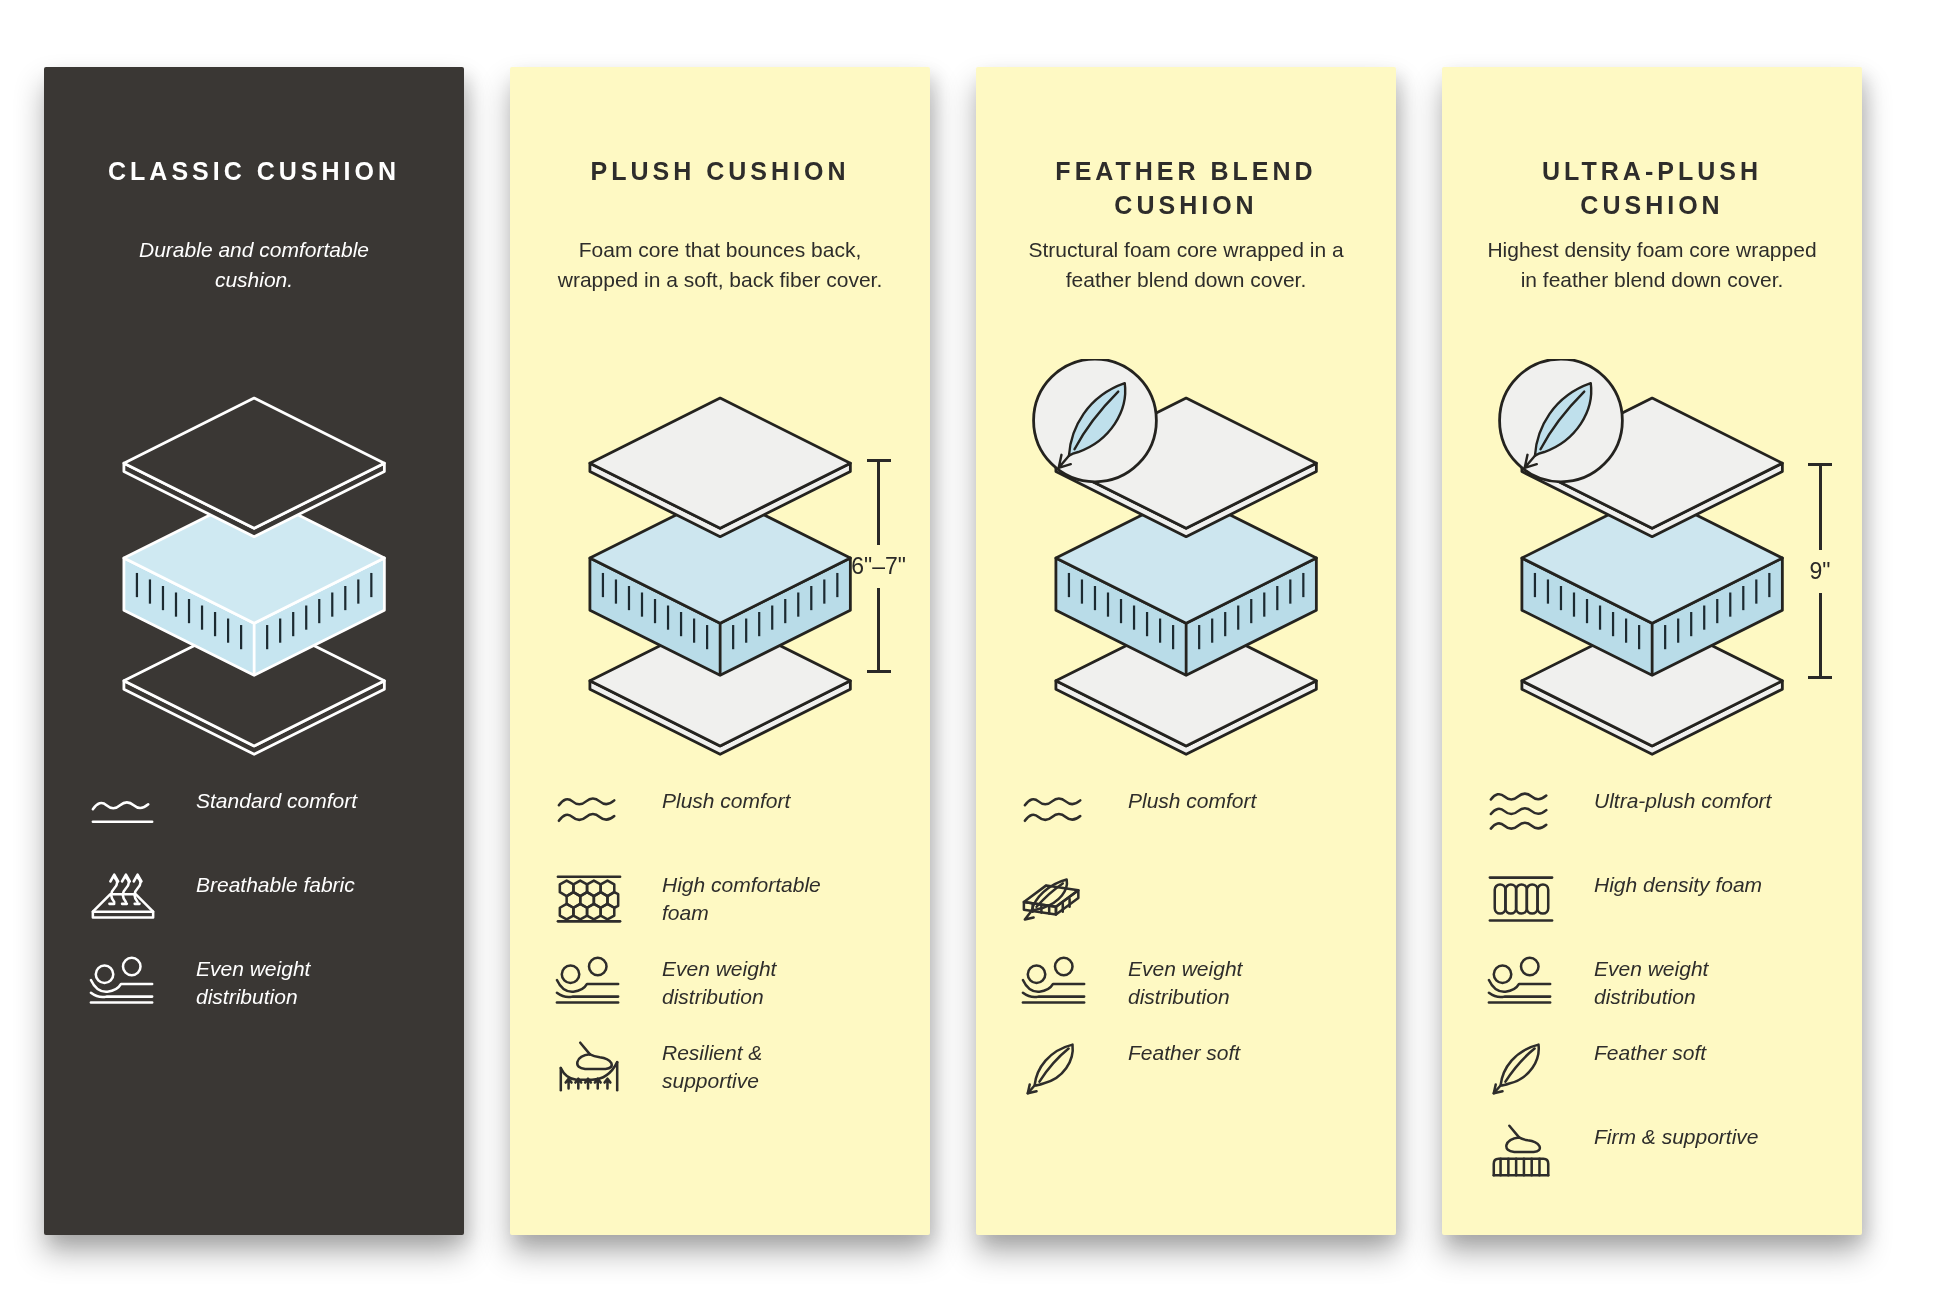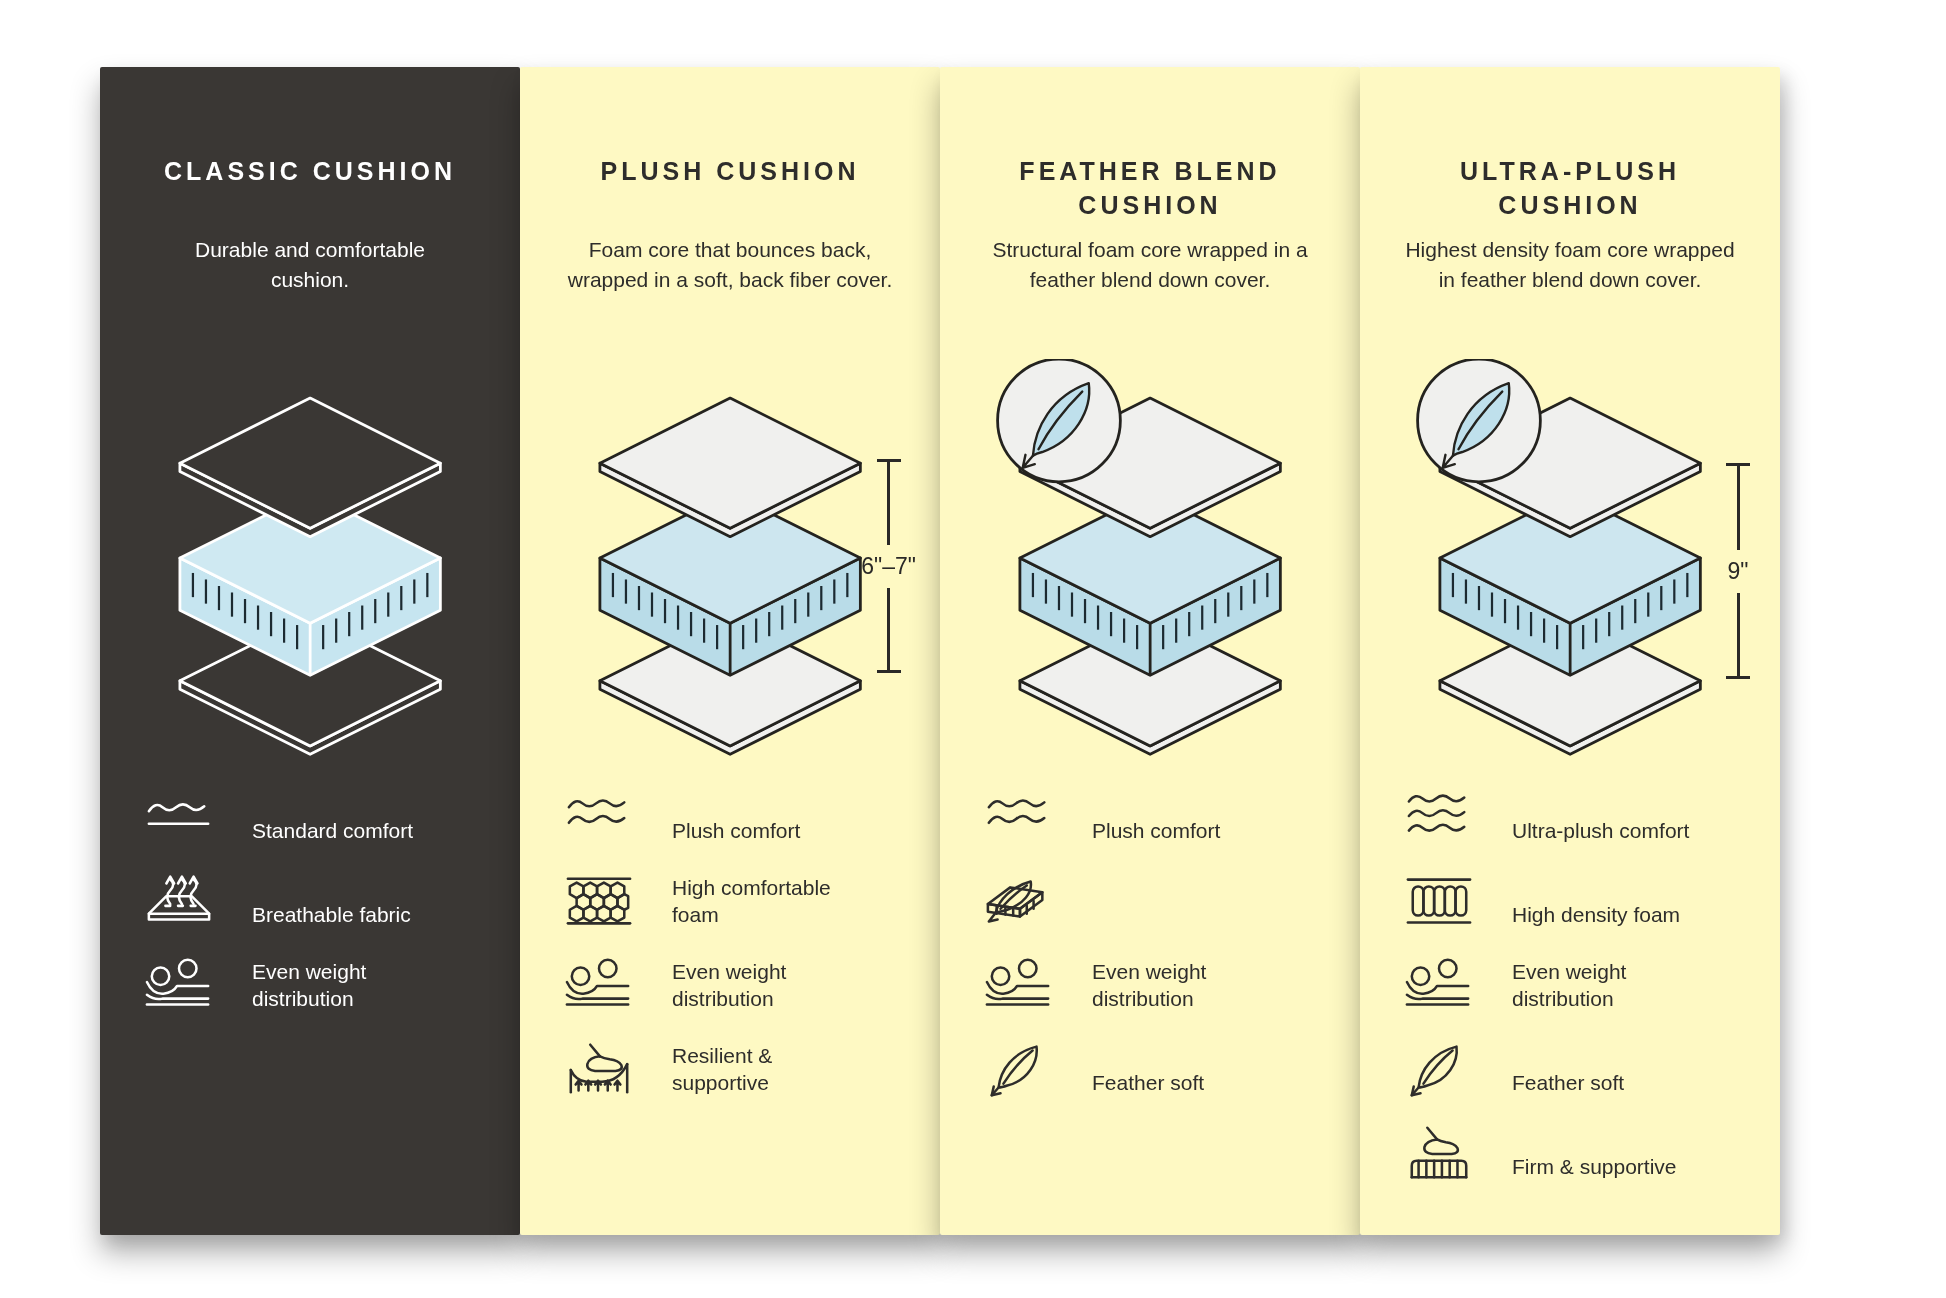--- a/index.html
+++ b/index.html
@@ -4,21 +4,22 @@
 <style>
   html,body{margin:0;padding:0;}
   body{
     width:1946px;height:1298px;
     background:#ffffff;
     font-family:"Liberation Sans", sans-serif;
     overflow:hidden;
   }
   .cards-row{
     display:flex;
-    padding:67px 0 0 100px;
+    gap:46px;
+    padding:67px 0 0 44px;
     align-items:stretch;
   }
   .card{
     width:420px;
     height:1168px;
     box-sizing:border-box;
     padding:88px 40px 0 40px;
     border-radius:2px;
     box-shadow:0 18px 30px rgba(0,0,0,.30), 6px 8px 16px rgba(0,0,0,.10);
     flex:none;
@@ -35,21 +36,21 @@
     text-align:center;
   }
   .card-desc{
     height:118px;
     font-size:21px;
     line-height:1.45;
     text-align:center;
     margin:0 auto;
     max-width:345px;
   }
-  .card.dark .card-desc{max-width:250px;}
+  .card.dark .card-desc{max-width:250px;font-style:italic;}
   .diagram{
     position:relative;
     height:400px;
     margin:6px 0 28px 0;
     display:flex;
     justify-content:center;
   }
   .diagram svg.diagram-art{display:block;height:400px;width:auto;}
   .dimension{
     position:absolute;
@@ -57,24 +58,25 @@
     flex-direction:column;
     align-items:center;
     color:#2A2927;
   }
   .dim-cap{width:24px;height:3px;background:currentColor;flex:none;}
   .dim-line{width:3px;flex:1;background:currentColor;}
   .dim-label{font-size:23px;margin:8px 0;white-space:nowrap;}
   .features{display:flex;flex-direction:column;}
   .feature{
     display:flex;
-    align-items:flex-end;
+    align-items:flex-start;
     gap:34px;
     min-height:58px;
     margin-bottom:26px;
+    font-style:italic;
   }
   .ficon{width:78px;flex:none;display:flex;align-items:center;justify-content:center;}
   .ficon svg{width:70px;height:56px;display:block;}
   .flabel{font-size:21px;line-height:1.32;max-width:192px;}
 </style>
 </head>
 <body>
 
 <div class="cards-row">
 

